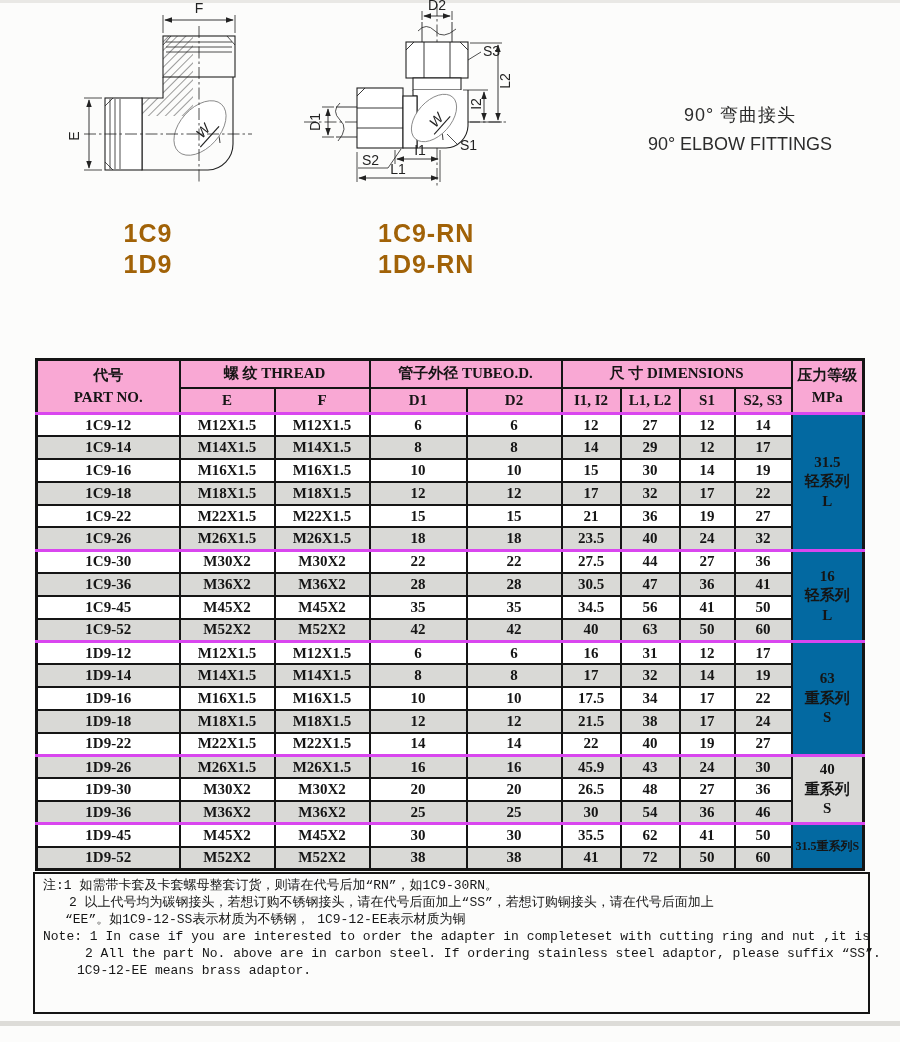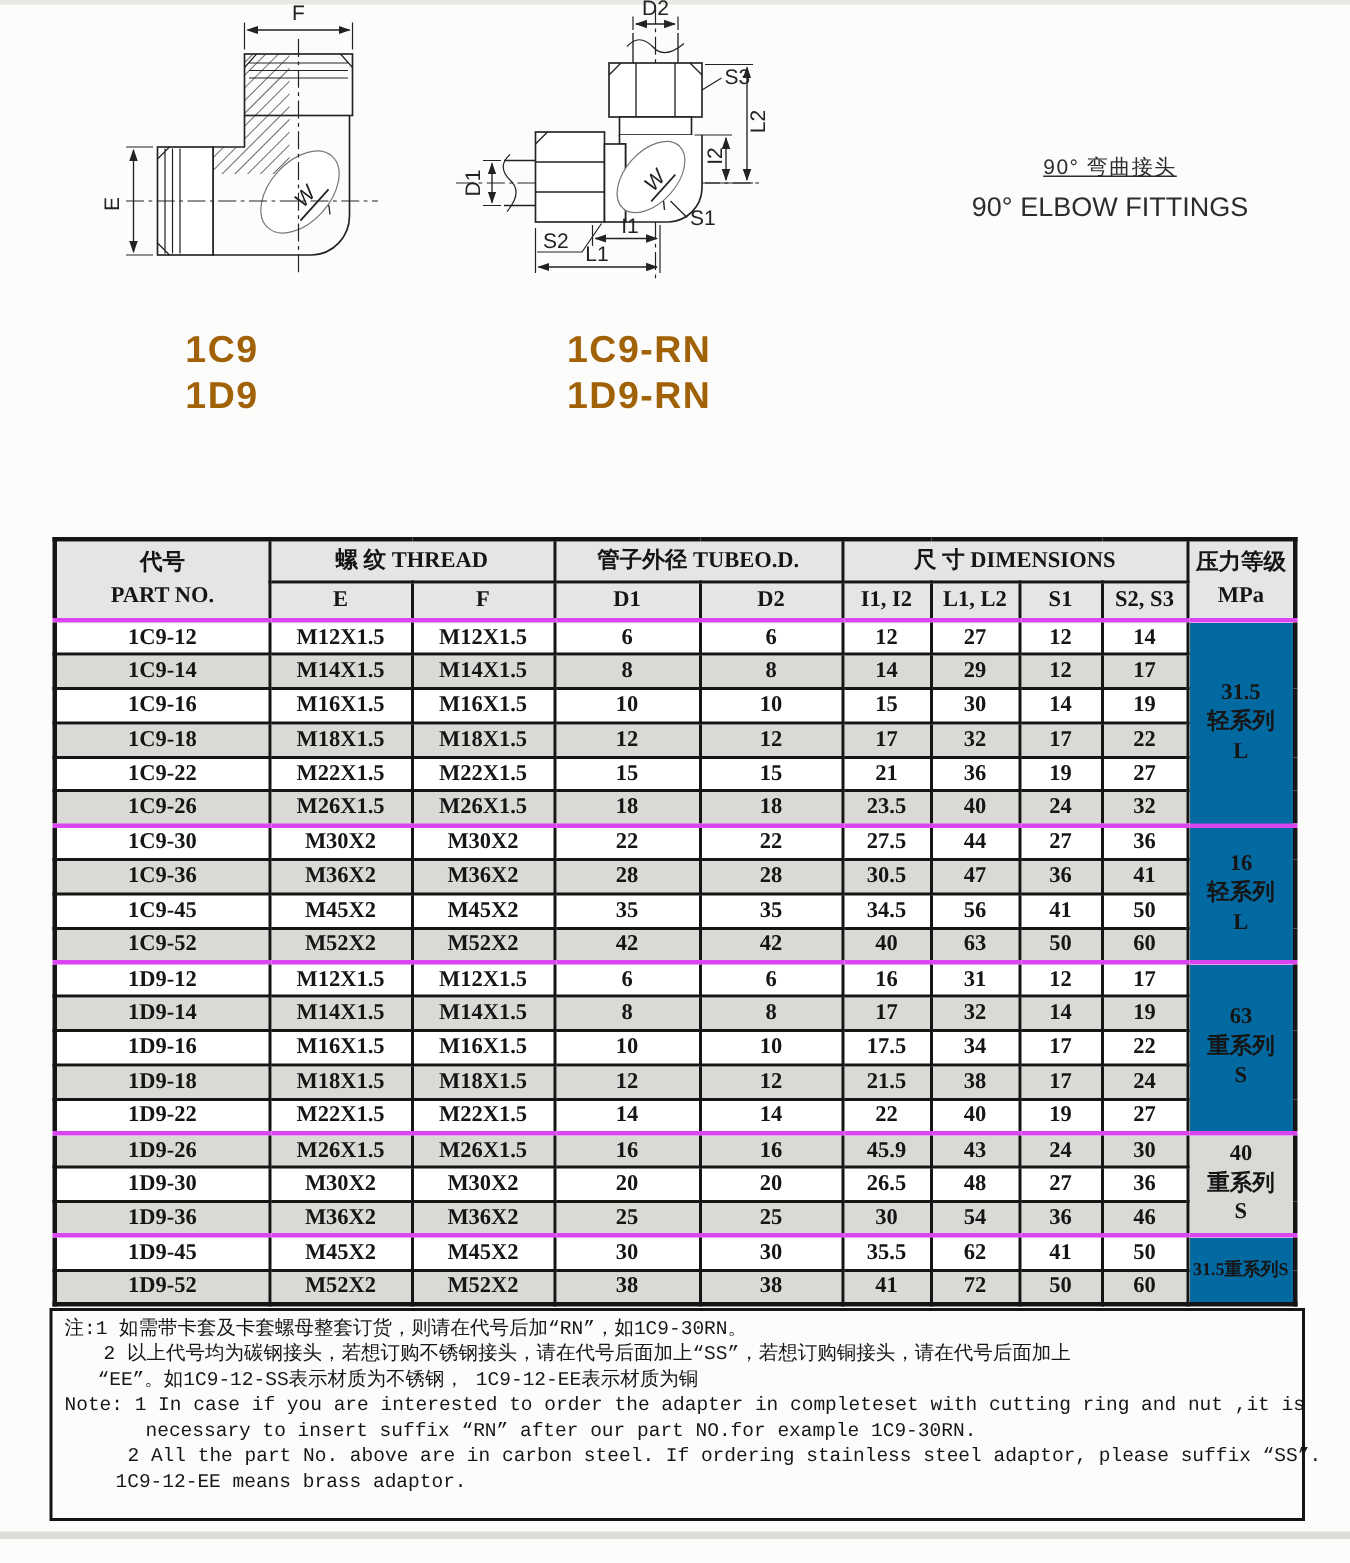--- a/index.html
+++ b/index.html
@@ -11,38 +11,38 @@
 
   
   .drawing { position:absolute; }
   #draw-left { left:60px; top:0px; }
   #draw-right { left:300px; top:0px; }
   svg text { font-family:"Liberation Sans", sans-serif; font-size:14px; fill:#222; stroke:none; }
 
   
   .title-block { position:absolute; left:590px; top:103px; width:300px; text-align:center;
                  font-family:"Liberation Sans", sans-serif; color:#2c2c2c; }
-  .title-cn { font-size:14px; letter-spacing:1px;text-decoration:underline; }
+  .title-cn { font-size:18px; letter-spacing:1px; }
   .title-en { font-size:18px; margin-top:7px; }
 
   .model { position:absolute; font-family:"Liberation Sans", sans-serif; font-weight:bold;
            font-size:25px; color:#a16207; letter-spacing:1px; }
   #model-1c9 { left:98px;  top:219px; width:100px; text-align:center; }
   #model-1d9 { left:98px;  top:250px; width:100px; text-align:center; }
   #model-1c9rn { left:378px; top:219px; }
   #model-1d9rn { left:378px; top:250px; }
 
   
   table.fittings { position:absolute; left:35px; top:358px; border-collapse:collapse;
                    table-layout:fixed; border:3px solid #151515; }
   .fittings th, .fittings td { border:2px solid #151515; text-align:center; vertical-align:middle;
                    font-weight:bold; padding:0; overflow:hidden; white-space:nowrap; }
   .fittings thead tr:first-child th { height:28px; font-size:15px; }
   .fittings thead tr:last-child th { height:26px; font-size:15px; }
-  .fittings thead th { background:#e5e5e5; }
+  .fittings thead th { background:#f9a8d4; }
   .fittings thead { border-bottom:3px solid #151515; }
   .h-part div, .h-mpa div { line-height:1.45; }
   .fittings tbody td { height:22.8px; font-size:15px; background:#ffffff; }
   .fittings tbody tr:nth-child(even) td { background:#d9d9d6; }
   .fittings tbody td.c-mpa { background:#0369a1; line-height:1.3; }
   .fittings tbody tr.gs td { border-top:3px solid #d946ef; }
   .fittings td.c-mpa div.long { font-size:12px; }
 
   
   .notes { position:absolute; left:33px; top:872px; width:837px; height:142px;
@@ -468,19 +468,18 @@
           <td>60</td>
         </tr>
       </tbody>
   </table>
 
   <div class="notes">
     <div class="nl nl-0">注:1 如需带卡套及卡套螺母整套订货，则请在代号后加“RN”，如1C9-30RN。</div>
     <div class="nl nl-1">2 以上代号均为碳钢接头，若想订购不锈钢接头，请在代号后面加上“SS”，若想订购铜接头，请在代号后面加上</div>
     <div class="nl nl-2">“EE”。如1C9-12-SS表示材质为不锈钢， 1C9-12-EE表示材质为铜</div>
     <div class="nl nl-3">Note: 1 In case if you are interested to order the adapter in completeset with cutting ring and nut ,it is</div>
-    <div class="nl nl-4">necessary to insert suffix “RN”  after our part NO.for example 1C9-30RN.</div>
     <div class="nl nl-5">2 All the part No. above are in carbon steel. If ordering stainless steel adaptor, please suffix  “SS”.</div>
     <div class="nl nl-7">1C9-12-EE means brass adaptor.</div>
   </div>
 
   <div class="strip-bottom"></div>
 </div>
 
 </body></html>

